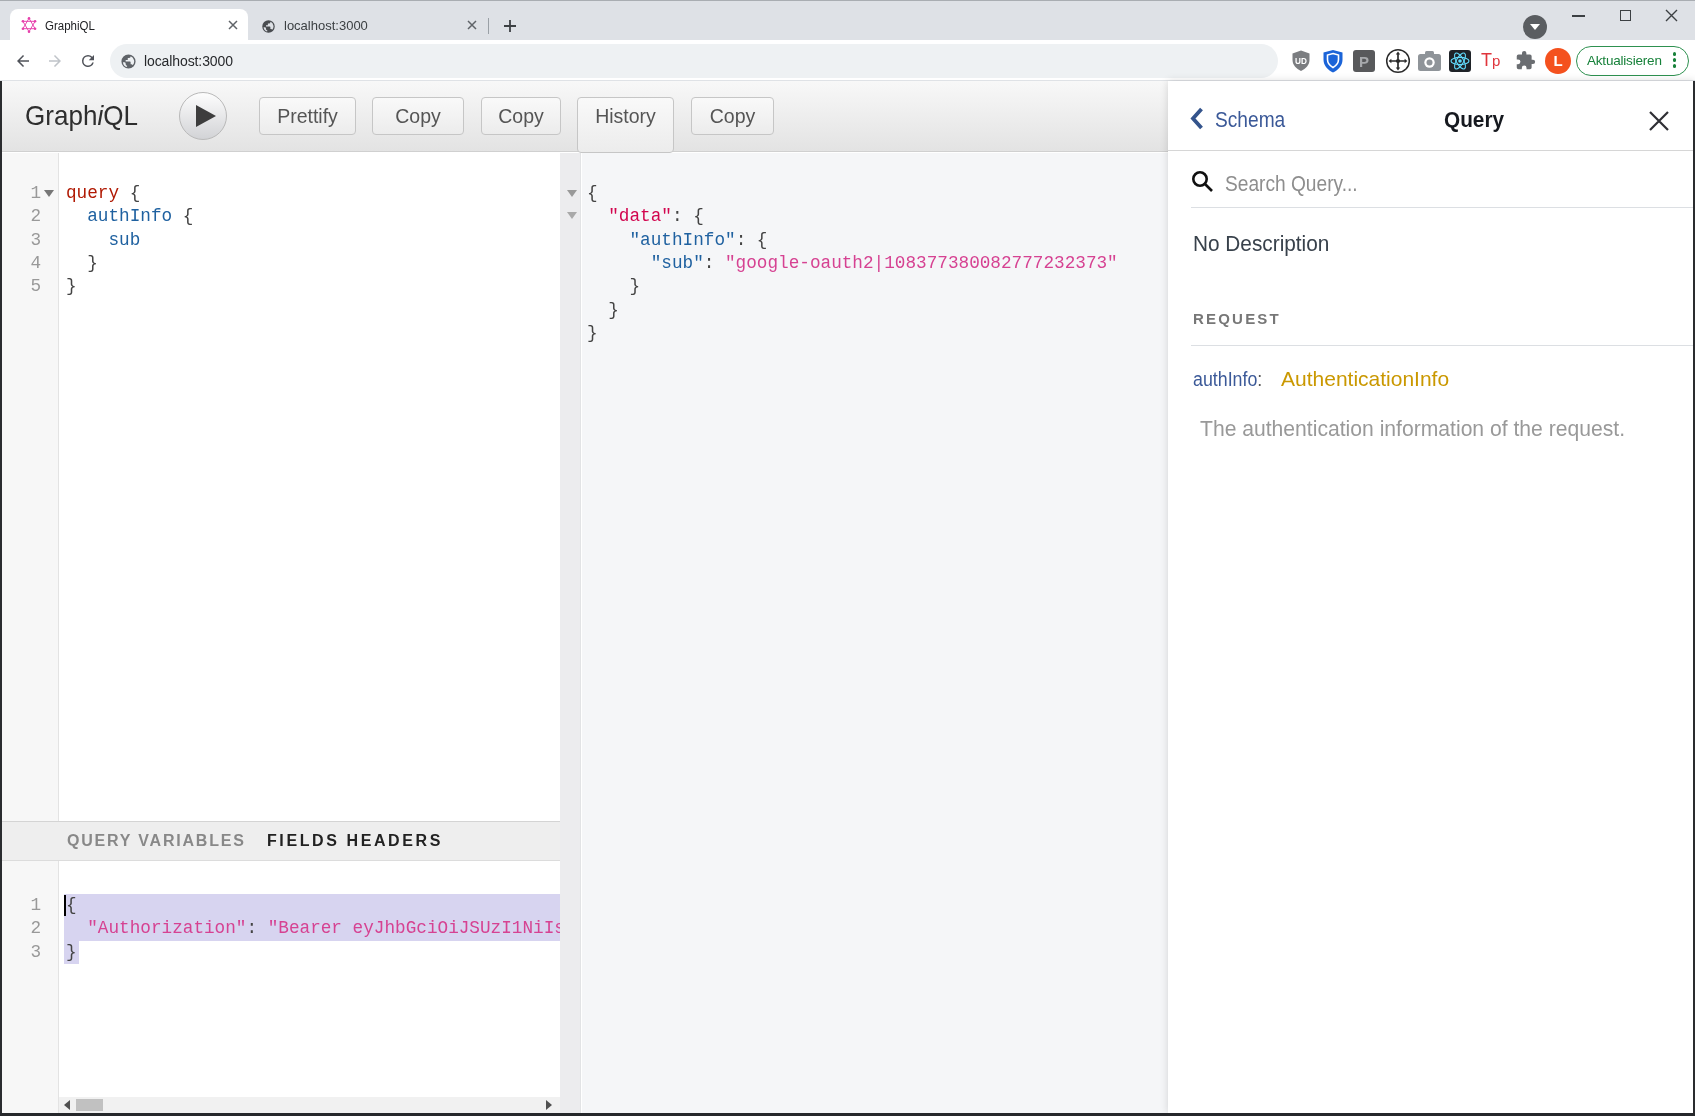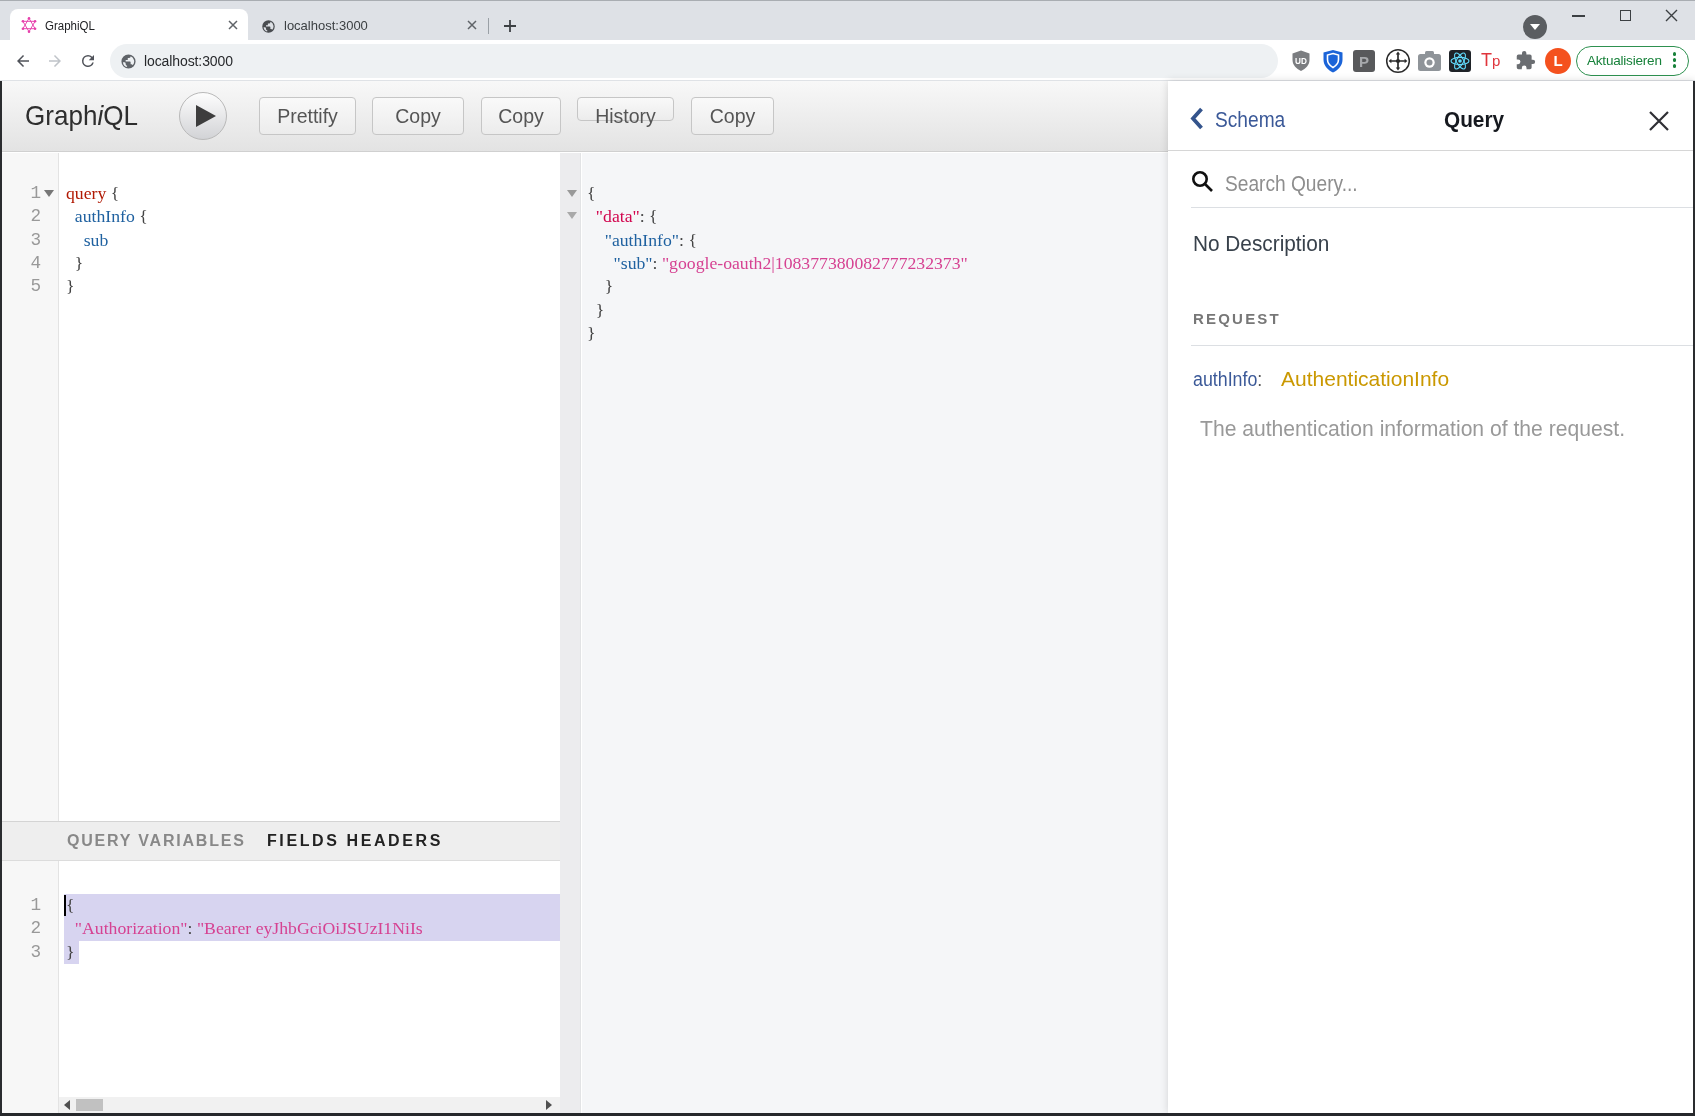--- a/index.html
+++ b/index.html
@@ -1,19 +1,19 @@
 <!DOCTYPE html>
 <html><head>
 <meta charset="utf-8">
 <style>
   * { margin:0; padding:0; box-sizing:border-box; }
   html,body { width:1695px; height:1116px; overflow:hidden; }
   body { font-family:"Liberation Sans", sans-serif; position:relative; background:#fff; }
   .abs { position:absolute; }
-  .mono { font-family:Liberation Serif, serif; font-size:17.7px; line-height:23.3px; white-space:pre; }
+  .mono { font-family:Liberation Mono, monospace; font-size:17.7px; line-height:23.3px; white-space:pre; }
   .num { font-family:"Liberation Mono", monospace; font-size:17.7px; line-height:23.3px; color:#999; text-align:right; width:39px; left:2px; }
   svg { display:block; }
 </style>
 </head>
 <body>
 
 <div class="abs" style="left:0;top:0;width:1695px;height:40px;background:#dee1e6;"></div>
 <div class="abs" style="left:0;top:0;width:1695px;height:1px;background:#a9adb2;"></div>
 
 <div class="abs" style="left:10px;top:9px;width:238px;height:31px;background:#fff;border-radius:8px 8px 0 0;"></div>
@@ -130,21 +130,21 @@
 <div class="abs" style="left:25px;top:100px;font-size:28px;color:#2e2e2e;transform:scaleX(0.93);transform-origin:0 50%;">Graph<span style="font-style:italic;">i</span>QL</div>
 
 <div class="abs" style="left:179px;top:92px;width:48px;height:48px;border-radius:50%;background:linear-gradient(#fdfdfd,#d2d3d6);border:1px solid #b9b9b9;"></div>
 <svg class="abs" style="left:195px;top:104px;" width="22" height="24" viewBox="0 0 22 24">
     <polygon points="1,1 1,23 21,12" fill="#3d3d3d"></polygon>
   </svg>
 
 <div class="abs btn" style="left:259px;top:97px;width:97px;height:38px;border-radius:4px;border:1px solid #c6c6c6;background:linear-gradient(#f9f9f9,#ececec);color:#555;font-size:19.5px;text-align:center;line-height:36px;">Prettify</div>
 <div class="abs btn" style="left:372px;top:97px;width:92px;height:38px;border-radius:4px;border:1px solid #c6c6c6;background:linear-gradient(#f9f9f9,#ececec);color:#555;font-size:19.5px;text-align:center;line-height:36px;">Copy</div>
 <div class="abs btn" style="left:481px;top:97px;width:80px;height:38px;border-radius:4px;border:1px solid #c6c6c6;background:linear-gradient(#f9f9f9,#ececec);color:#555;font-size:19.5px;text-align:center;line-height:36px;">Copy</div>
-<div class="abs btn" style="left:577px;top:97px;width:97px;height:24px;border-radius:4px;border:1px solid #c6c6c6;background:linear-gradient(#f9f9f9,#ececec);color:#555;font-size:19.5px;text-align:center;line-height:36px;">History</div>
+<div class="abs btn" style="left:577px;top:97px;width:97px;height:56px;border-radius:4px;border:1px solid #c6c6c6;background:linear-gradient(#f9f9f9,#ececec);color:#555;font-size:19.5px;text-align:center;line-height:36px;">History</div>
 <div class="abs btn" style="left:691px;top:97px;width:83px;height:38px;border-radius:4px;border:1px solid #c6c6c6;background:linear-gradient(#f9f9f9,#ececec);color:#555;font-size:19.5px;text-align:center;line-height:36px;">Copy</div>
 
 <div class="abs" style="left:2px;top:153px;width:57px;height:668px;background:#f7f7f7;border-right:1px solid #e3e3e3;"></div>
 <div class="abs" style="left:59px;top:153px;width:501px;height:668px;background:#fff;"></div>
 
 <div class="abs num" style="top:182px;">1</div>
 <div class="abs num" style="top:205.3px;">2</div>
 <div class="abs num" style="top:228.6px;">3</div>
 <div class="abs num" style="top:251.9px;">4</div>
 <div class="abs num" style="top:275.2px;">5</div>

